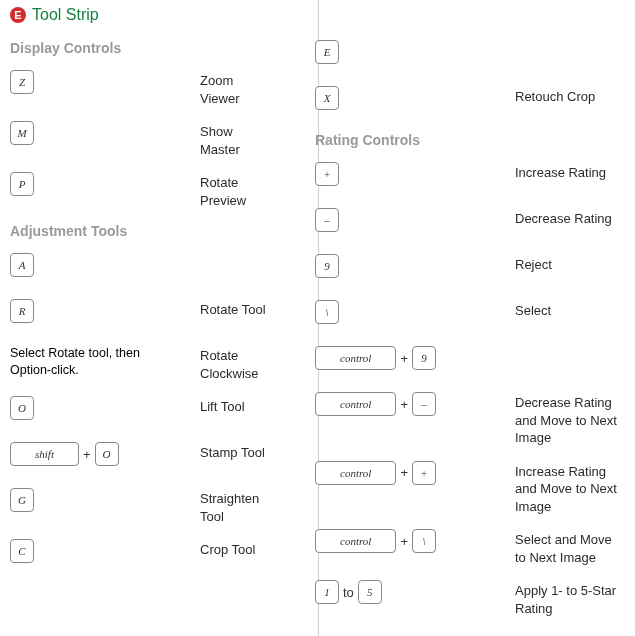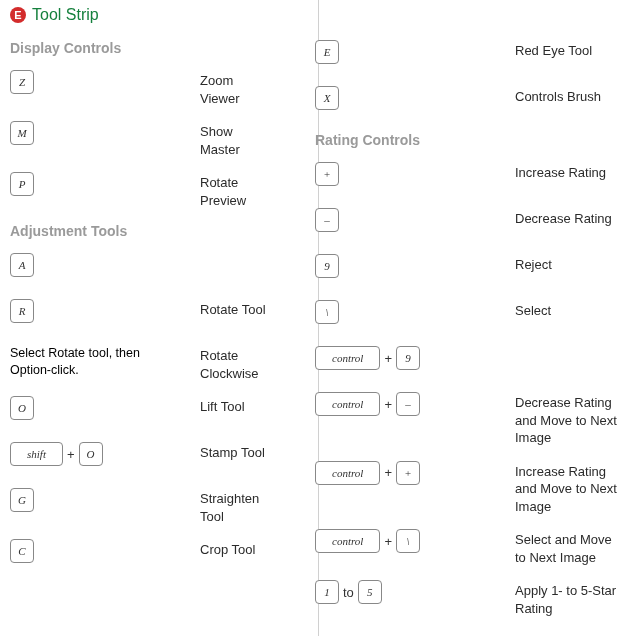--- a/index.html
+++ b/index.html
@@ -41,21 +41,21 @@
   .keys-cell { width: 190px; display: flex; align-items: center; flex-wrap: wrap; gap: 4px; font-size: 12px; }
   .desc-cell { flex: 1; font-size: 13px; color: #2b2b2b; line-height: 1.35; padding-top: 2px; }
   .key {
     display: inline-flex; align-items: center; justify-content: center;
     min-width: 24px; height: 24px; padding: 0 5px;
     border: 1px solid #888; border-radius: 4px;
     font-family: "Comic Sans MS", "Segoe Script", cursive;
     font-style: italic;
     font-size: 11px; color: #333; background: #fff;
   }
-  .key.wide { min-width: 44px; padding: 0 16px; }
+  .key.wide { min-width: 44px; padding: 0 24px; }
   .plus, .conn { font-family: Arial, sans-serif; font-size: 13px; color: #333; font-style: normal; }
   .instr {
     font-family: Arial, sans-serif;
     font-size: 12.5px; color: #000000; line-height: 1.35;
     width: 160px;
   }
   .col-right .row .keys-cell { width: 200px; }
   .col-right .desc-cell { width: 110px; flex: none; }
 </style>
 </head>
@@ -147,28 +147,27 @@
     </div>
 
   </div>
 
   <div class="col col-right">
 
     <div class="row">
       <div class="keys-cell">
         <span class="key">E</span>
       </div>
-      <div class="desc-cell">Red Eye Tool</div>
     </div>
 
     <div class="row">
       <div class="keys-cell">
         <span class="key">X</span>
       </div>
-      <div class="desc-cell">Controls Brush</div>
+      <div class="desc-cell">Retouch Crop</div>
     </div>
 
     <div class="section-title">Rating Controls</div>
 
     <div class="row">
       <div class="keys-cell">
         <span class="key">+</span>
       </div>
       <div class="desc-cell">Increase Rating</div>
     </div>

